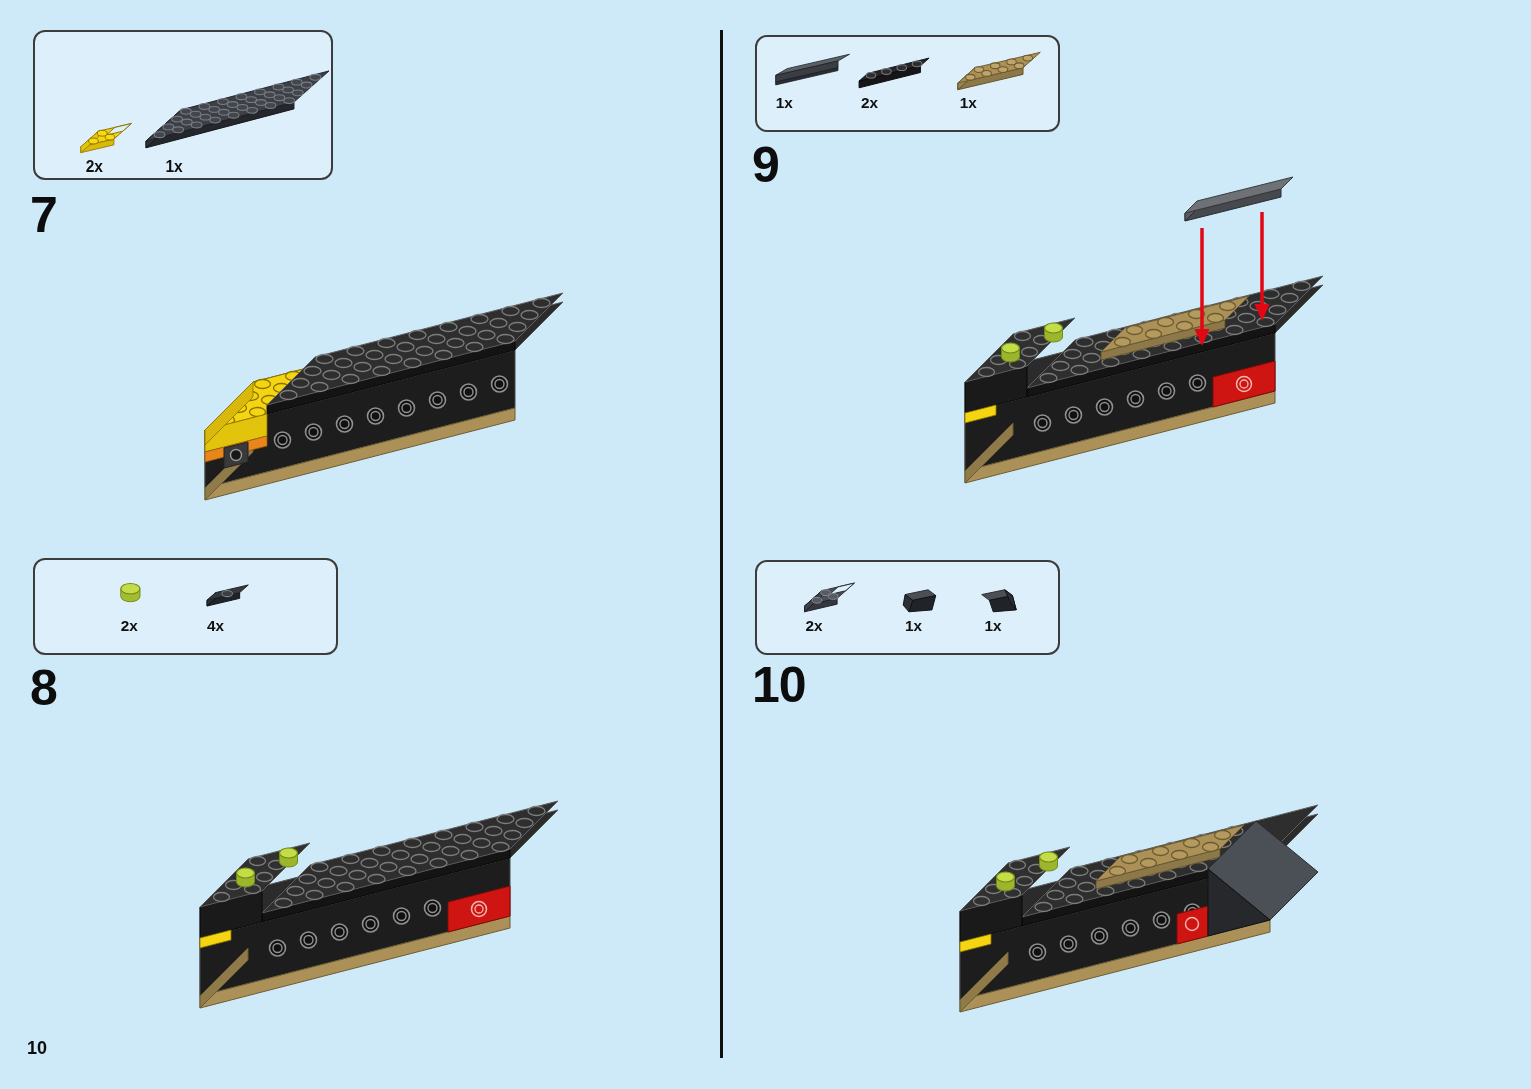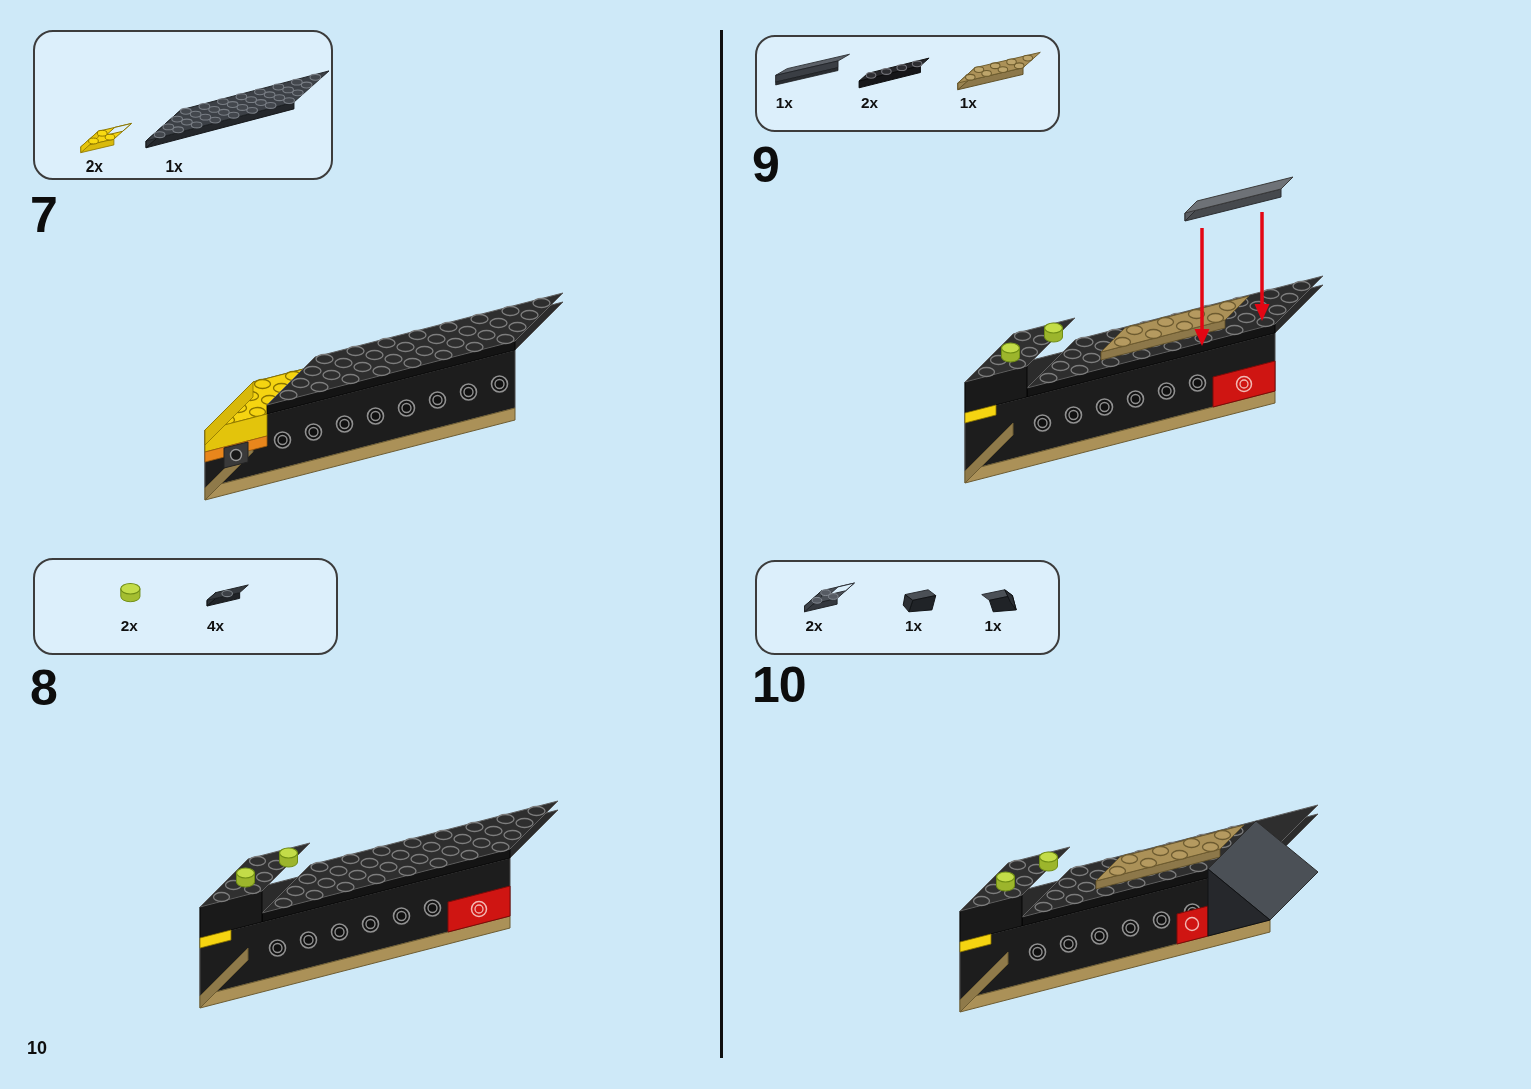--- a/index.html
+++ b/index.html
@@ -2,21 +2,21 @@
 <html><head>
 <meta charset="utf-8">
 <style>
   html,body{margin:0;padding:0;}
   body{
     width:1531px;height:1089px;position:relative;overflow:hidden;
     background:#cee9f8;
     font-family:"Liberation Sans", sans-serif;
   }
   .parts-box{
-    position:absolute;background:#dceffb;border:2.5px solid #3c3c3c;border-radius:20px;
+    position:absolute;background:#dceffb;border:2.5px solid #3c3c3c;border-radius:12px;
     box-sizing:border-box;
   }
   .parts-box svg{display:block;width:100%;height:100%;}
   .step-number{
     position:absolute;font-size:50px;font-weight:700;color:#0d0d0d;line-height:1;
     letter-spacing:-1px;
   }
   .page-number{
     position:absolute;font-size:18px;font-weight:700;color:#0d0d0d;
   }

